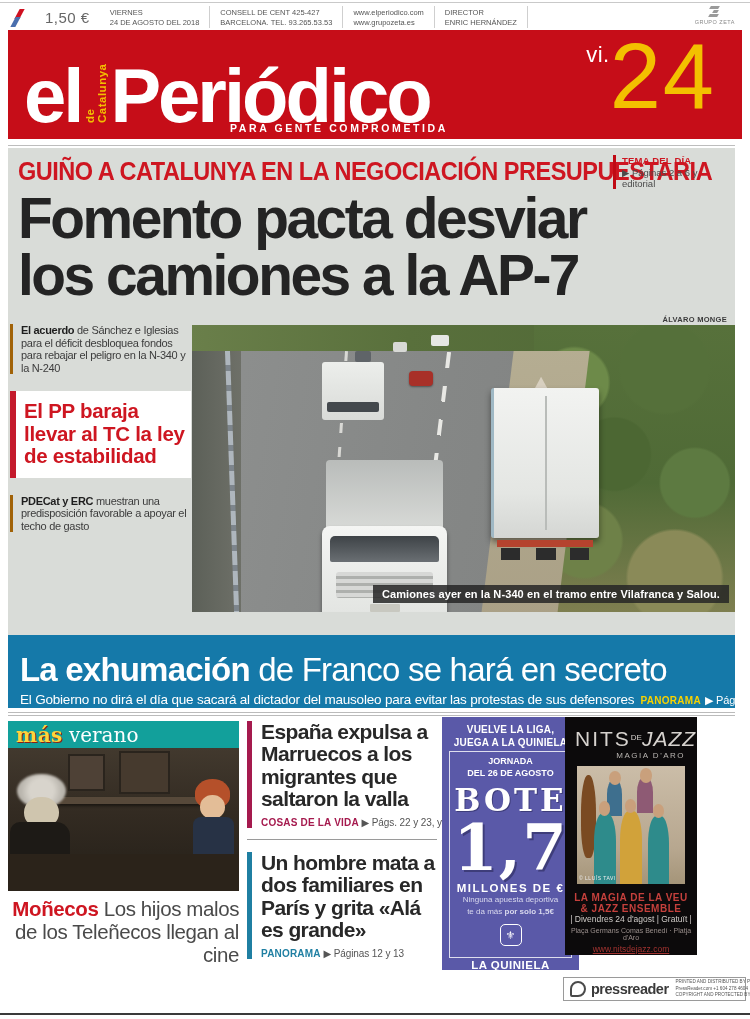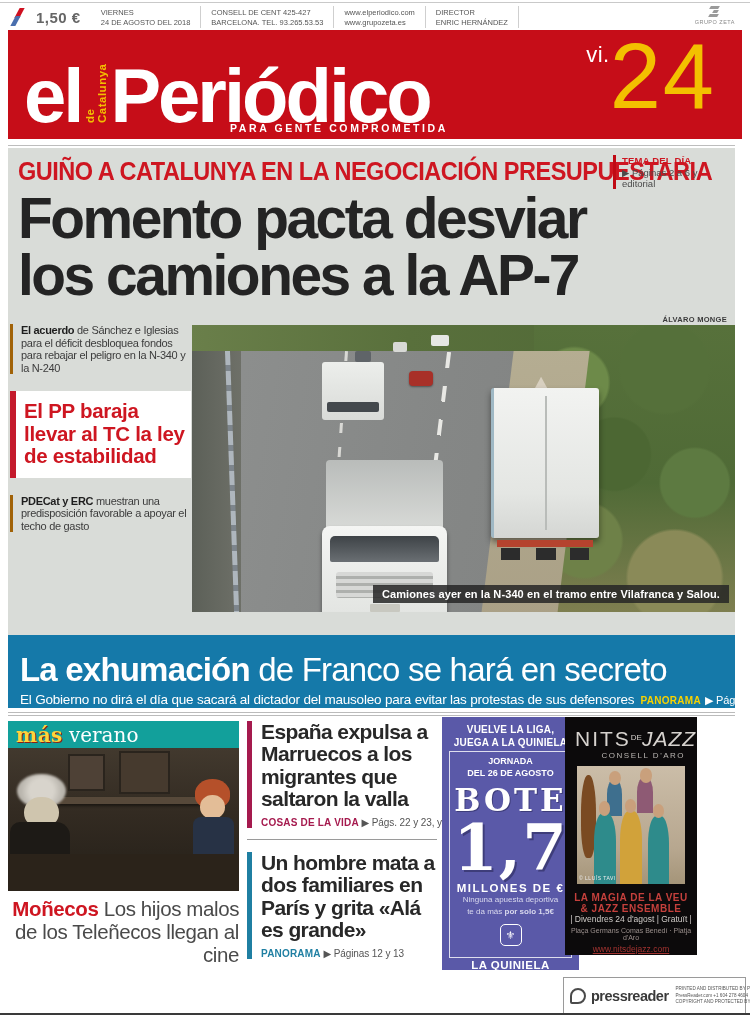--- a/index.html
+++ b/index.html
@@ -5,21 +5,21 @@
   * { margin:0; padding:0; box-sizing:border-box; }
   html,body { background:#fff; }
   body { font-family:"Liberation Sans", sans-serif; width:750px; }
   .page { position:relative; width:750px; height:1019px; background:#ffffff; overflow:hidden; }
 
   
   .toprule { position:absolute; top:2px; left:0; right:0; height:1px; background:#c9c9c9; }
   .topbar { position:absolute; top:6px; left:8px; right:15px; height:22px; display:flex; align-items:stretch; font-size:7.5px; color:#555; }
   .topbar .cell { padding:2px 10px 0 10px; border-right:1px solid #cfcfcf; line-height:1.35; white-space:nowrap; }
   .topbar .cell:last-child { border-right:none; }
-  .pricecell { display:flex; gap:10px; border-right:none !important; padding-left:2px !important;font-weight:bold; }
+  .pricecell { display:flex; align-items:center; gap:19px; border-right:none !important; padding-left:2px !important; }
   .bolt { position:relative; width:16px; height:18px; }
   .bolt .b1 { position:absolute; left:7px; top:0; width:5px; height:10px; background:#cf1020; transform:skewX(-28deg); }
   .bolt .b2 { position:absolute; left:3px; top:8px; width:5px; height:10px; background:#4a6fae; transform:skewX(-28deg); }
   .price { font-size:15px; color:#666; letter-spacing:.5px; }
   .zeta { margin-left:auto; text-align:center; color:#8a8a8a; padding-top:0; }
   .zetaicon { position:relative; width:14px; height:12px; margin:0 auto; }
   .zetaicon i { position:absolute; background:#9a9a9a; }
   .zetaicon .z1 { left:2px; top:0; width:9px; height:3px; transform:skewX(-30deg); }
   .zetaicon .z2 { left:5px; top:4px; width:5px; height:3px; transform:skewX(-30deg); }
   .zetaicon .z3 { left:1px; top:8px; width:9px; height:3px; transform:skewX(-30deg); }
@@ -157,21 +157,21 @@
   .f5 { left:56%; top:10%; width:14%; height:30%; background:#8e5a74; }
   .h5 { left:58%; top:2%; width:9%; height:10%; }
   .j-credit { position:absolute; left:14px; top:158px; font-size:5px; color:#eee; letter-spacing:.5px; }
   .j-l1 { text-align:center; color:#c5403c; font-size:10px; font-weight:bold; margin-top:8px; letter-spacing:.5px; }
   .j-l2 { text-align:center; color:#c5403c; font-size:10px; font-weight:bold; letter-spacing:.5px; }
   .j-l3 { text-align:center; color:#cfcbc7; font-size:8.5px; margin-top:0; }
   .j-l4 { text-align:center; color:#9a8f8c; font-size:7px; margin-top:3px; }
   .j-web { text-align:center; color:#a33330; font-size:8.5px; margin-top:3px; text-decoration:underline; }
 
   
-  .pressreader { position:absolute; left:563px; top:977px; width:183px; height:38px; background:#fff; border:1px solid #9a9a9a; display:flex; align-items:center; padding:0 6px; gap:5px; }
+  .pressreader { position:absolute; left:563px; top:977px; width:183px; height:24px; background:#fff; border:1px solid #9a9a9a; display:flex; align-items:center; padding:0 6px; gap:5px; }
   .pr-icon { width:16px; height:16px; border-radius:50% 50% 50% 2px; border:2.5px solid #4a4a4a; position:relative; flex:none; }
   .pr-brand { font-size:14.5px; font-weight:bold; color:#3a3a3a; letter-spacing:-.5px; }
   .pr-text { font-size:4.6px; color:#555; line-height:1.5; margin-left:2px; white-space:nowrap; }
   .bottomrule { position:absolute; top:1013px; left:0; right:0; height:2px; background:#3a3a3a; }
 </style>
 </head>
 <body>
 
 <div class="page">
 
@@ -340,21 +340,21 @@
         <div><span>te da más </span><b>por solo 1,5€</b></div>
       </div>
       <div class="q-logo">⚜</div>
       <div class="q-brand">LA QUINIELA</div>
     </div>
 
     <div class="jazz">
       <div class="j-logo">
         <span class="j-nits">NITS</span><span class="j-de">DE</span><span class="j-jazz">JAZZ</span>
       </div>
-      <div class="j-place">CONSELL D'ARO</div>
+      <div class="j-place">MAGIA D'ARO</div>
       <div class="j-photo">
         <div class="bass"></div>
         <div class="fig f4"></div>
           <div class="head h4"></div>
         <div class="fig f5"></div>
           <div class="head h5"></div>
         <div class="fig f1"></div>
           <div class="head h1"></div>
         <div class="fig f2"></div>
           <div class="head h2"></div>

